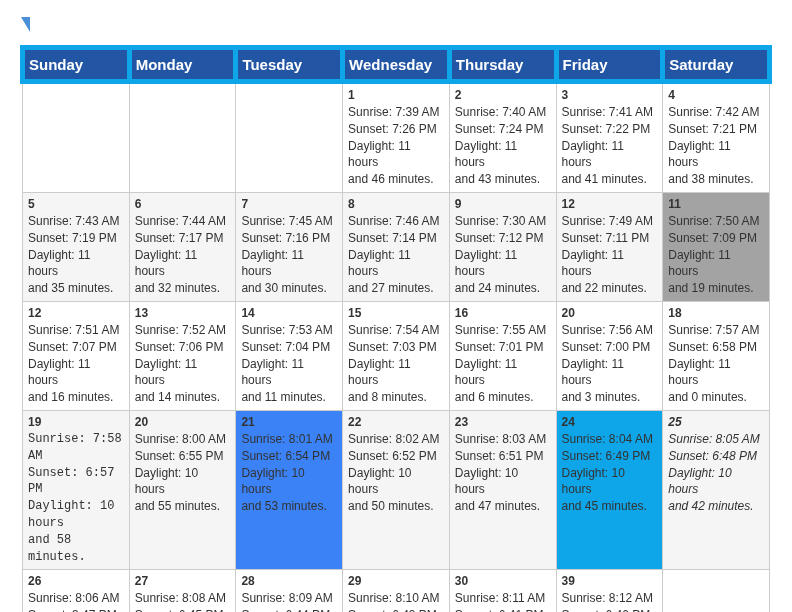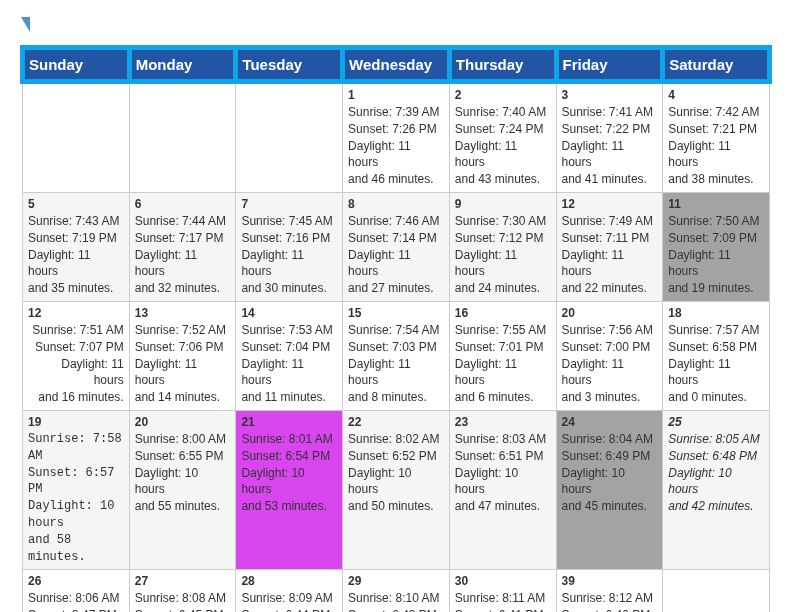--- a/index.html
+++ b/index.html
@@ -213,21 +213,21 @@
           <span class="day-num">11</span>
           <div class="day-info" style="white-space: pre-line;">Sunrise: 7:50 AM
 Sunset: 7:09 PM
 Daylight: 11 hours
 and 19 minutes.</div>
         </td>
       </tr>
       <tr>
         <td>
           <span class="day-num">12</span>
-          <div class="day-info" style="white-space: pre-line; text-align: right;">Sunrise: 7:51 AM
+          <div class="day-info" style="white-space: pre-line;">Sunrise: 7:51 AM
 Sunset: 7:07 PM
 Daylight: 11 hours
 and 16 minutes.</div>
         </td>
         <td>
           <span class="day-num">13</span>
           <div class="day-info" style="white-space: pre-line;">Sunrise: 7:52 AM
 Sunset: 7:06 PM
 Daylight: 11 hours
 and 14 minutes.</div>
@@ -276,42 +276,42 @@
 Daylight: 10 hours
 and 58 minutes.</div>
         </td>
         <td style="background: rgb(245, 245, 245);">
           <span class="day-num">20</span>
           <div class="day-info" style="white-space: pre-line;">Sunrise: 8:00 AM
 Sunset: 6:55 PM
 Daylight: 10 hours
 and 55 minutes.</div>
         </td>
-        <td style="background: #d946ef;">
+        <td style="background: #3b82f6;">
           <span class="day-num">21</span>
           <div class="day-info" style="white-space: pre-line;">Sunrise: 8:01 AM
 Sunset: 6:54 PM
 Daylight: 10 hours
 and 53 minutes.</div>
         </td>
         <td style="background: rgb(245, 245, 245);">
           <span class="day-num">22</span>
           <div class="day-info" style="white-space: pre-line;">Sunrise: 8:02 AM
 Sunset: 6:52 PM
 Daylight: 10 hours
 and 50 minutes.</div>
         </td>
         <td style="background: rgb(245, 245, 245);">
           <span class="day-num">23</span>
           <div class="day-info" style="white-space: pre-line;">Sunrise: 8:03 AM
 Sunset: 6:51 PM
 Daylight: 10 hours
 and 47 minutes.</div>
         </td>
-        <td style="background: #a3a3a3; margin-left: 32px;">
+        <td style="background: #0ea5e9; margin-left: 32px;">
           <span class="day-num">24</span>
           <div class="day-info" style="white-space: pre-line;">Sunrise: 8:04 AM
 Sunset: 6:49 PM
 Daylight: 10 hours
 and 45 minutes.</div>
         </td>
         <td style="background: rgb(245, 245, 245); font-style: italic;">
           <span class="day-num">25</span>
           <div class="day-info" style="white-space: pre-line;">Sunrise: 8:05 AM
 Sunset: 6:48 PM

